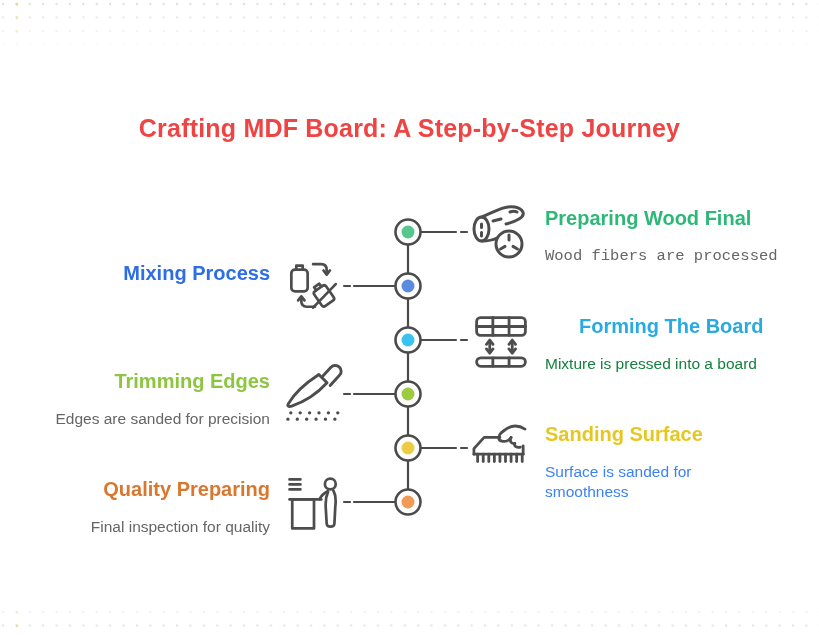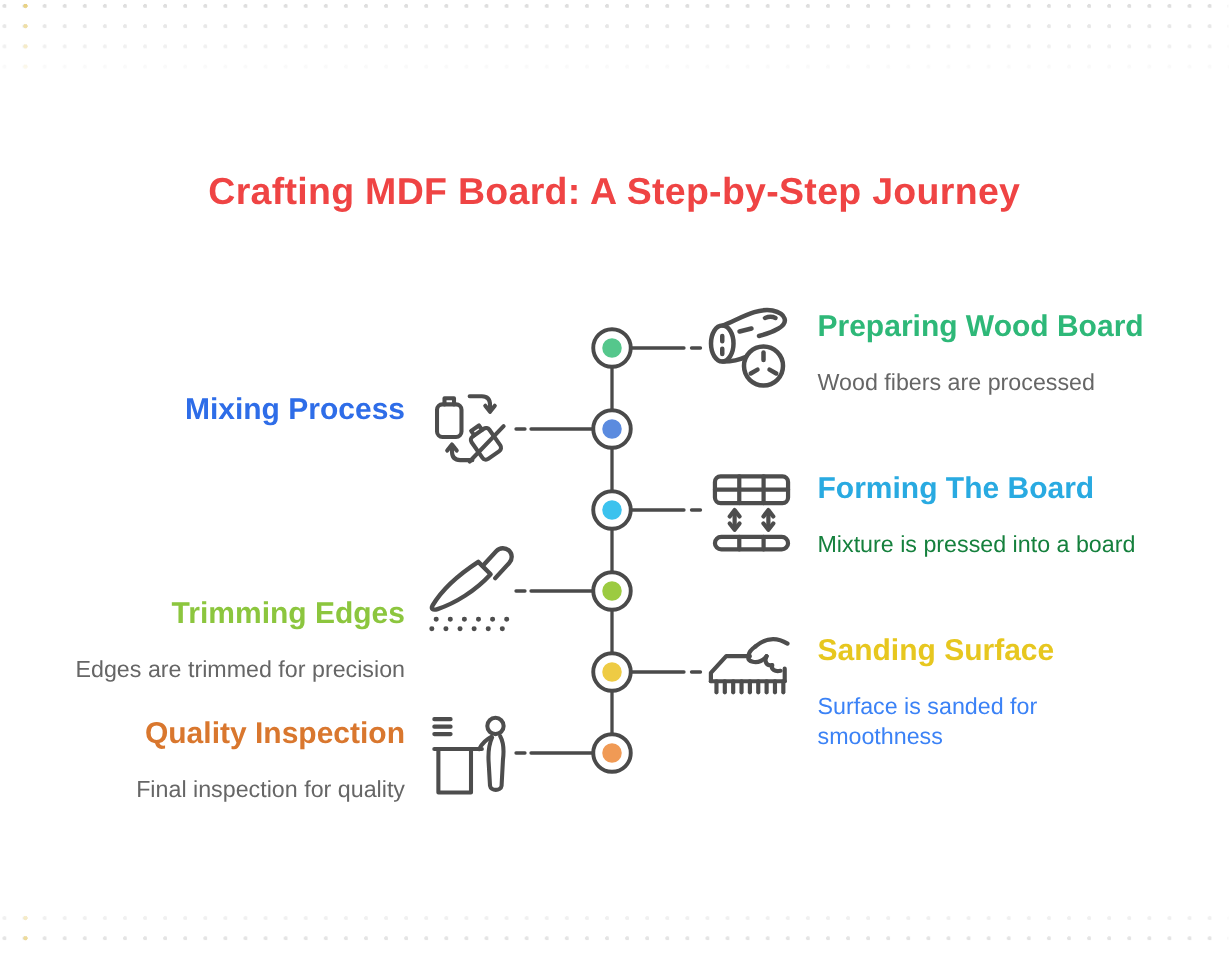--- a/index.html
+++ b/index.html
@@ -93,22 +93,22 @@
     <circle cx="408" cy="340" r="6.5" fill="#3cc2ee"></circle>
     <circle class="node-outer" cx="408" cy="394" r="12.5"></circle>
     <circle cx="408" cy="394" r="6.5" fill="#9ccb41"></circle>
     <circle class="node-outer" cx="408" cy="448" r="12.5"></circle>
     <circle cx="408" cy="448" r="6.5" fill="#eecb44"></circle>
     <circle class="node-outer" cx="408" cy="502" r="12.5"></circle>
     <circle cx="408" cy="502" r="6.5" fill="#f09a55"></circle>
   </svg>
 
   <div class="step right" style="top:206px">
-    <div class="step-title" style="color: rgb(46, 184, 120);">Preparing Wood Board</div>
-    <div class="step-desc" style="color: rgb(102, 102, 102);">Wood fibers are processed</div>
+    <div class="step-title" style="color: rgb(46, 184, 120);">Preparing Wood Final</div>
+    <div class="step-desc" style="color: rgb(102, 102, 102); font-family: Liberation Mono, monospace;">Wood fibers are processed</div>
   </div>
   <svg class="icon" style="left:469px;top:199px" width="64" height="66" viewBox="0 0 64 66">
     <ellipse cx="12.5" cy="30" rx="7.5" ry="12"></ellipse>
     <path d="M12.5 25 v3.5 M12.5 33.5 v3.5"></path>
     <path d="M13 18 C 25 13, 36 6, 46 8 C 55 10, 57 16, 50 20 C 45 23, 41 24, 37 25"></path>
     <path d="M13 42 C 19 42, 24 41, 28 39"></path>
     <path d="M24 22 l 8 -2"></path>
     <path d="M41 13 c 2.5 -1 5 -1 7 0"></path>
     <circle cx="40" cy="45" r="13"></circle>
     <path d="M40 36 v5"></path>
@@ -127,42 +127,42 @@
     <g transform="rotate(-35 43 44)">
       <rect x="35" y="34" width="16" height="20" rx="3"></rect>
       <path d="M39.5 34 v-4 h7 v4"></path>
     </g>
     <line x1="31" y1="57" x2="56" y2="31"></line>
     <path d="M33 56 H24 C20 56 18 53.5 18 49.5 V45.5"></path>
     <path d="M14.5 49 L18 44.5 L21.5 49"></path>
   </svg>
 
   <div class="step right" style="top:314px">
-    <div class="step-title" style="color: rgb(41, 170, 225);">Forming The Board</div>
+    <div class="step-title" style="color: rgb(41, 170, 225); margin-left: 34px;">Forming The Board</div>
     <div class="step-desc" style="color: #15803d;">Mixture is pressed into a board</div>
   </div>
   <svg class="icon" style="left:471px;top:310px" width="60" height="62" viewBox="0 0 64 64">
     <rect x="6" y="7" width="52" height="19" rx="4"></rect>
     <line x1="23.3" y1="7" x2="23.3" y2="26"></line>
     <line x1="40.6" y1="7" x2="40.6" y2="26"></line>
     <line x1="6" y1="16.5" x2="58" y2="16.5"></line>
     <line x1="20" y1="32.5" x2="20" y2="43.5"></line>
     <path d="M16.5 35.5 L20 31 L23.5 35.5"></path>
     <path d="M16.5 40.5 L20 45 L23.5 40.5"></path>
     <line x1="44" y1="32.5" x2="44" y2="43.5"></line>
     <path d="M40.5 35.5 L44 31 L47.5 35.5"></path>
     <path d="M40.5 40.5 L44 45 L47.5 40.5"></path>
     <rect x="6" y="50" width="52" height="9" rx="4.5"></rect>
     <line x1="23.3" y1="50" x2="23.3" y2="59"></line>
     <line x1="40.6" y1="50" x2="40.6" y2="59"></line>
   </svg>
 
   <div class="step left" style="top:369px">
-    <div class="step-title" style="color: rgb(140, 198, 62); margin-top: 28px;">Trimming Edges</div>
-    <div class="step-desc" style="color: rgb(102, 102, 102);">Edges are trimmed for precision</div>
+    <div class="step-title" style="color: rgb(140, 198, 62);">Trimming Edges</div>
+    <div class="step-desc" style="color: rgb(102, 102, 102);">Edges are sanded for precision</div>
   </div>
   <svg class="icon" style="left:283px;top:361px" width="62" height="62" viewBox="0 0 64 64">
     <path d="M37 14 L45.5 22.5 C 35 34, 21 42.5, 9 46.5 C 5.5 47.6, 4.3 46.3, 5.6 44 C 12 33, 24 22.5, 37 14 Z"></path>
     <path d="M40 16.8 L49.5 6.5 C 51.8 4.1 55.8 4 58.2 6.3 C 60.6 8.6 60.6 12.4 58.3 14.8 L48.7 25.2"></path>
     <path class="dotline" d="M8 53.5 H57"></path>
     <path class="dotline" d="M5 60 H54"></path>
   </svg>
 
   <div class="step right narrow" style="top:422px">
     <div class="step-title" style="color: rgb(231, 199, 31);">Sanding Surface</div>
@@ -181,21 +181,21 @@
     <line x1="45" y1="40" x2="45" y2="48"></line>
     <line x1="51" y1="40" x2="51" y2="48"></line>
     <line x1="57" y1="40" x2="57" y2="48"></line>
     <path d="M60 13 C 52 8, 44 9, 37 15"></path>
     <path d="M37 15 C 31 19, 30 25, 35 26 C 39 27, 43 25, 45 22"></path>
     <path d="M45 22 C 43 26, 45 29, 49 28.5"></path>
     <path d="M49 28.5 C 48 31.5, 51 33.5, 55 32.5"></path>
   </svg>
 
   <div class="step left" style="top:477px">
-    <div class="step-title" style="color: rgb(217, 119, 46);">Quality Inspection</div>
+    <div class="step-title" style="color: rgb(217, 119, 46);">Quality Preparing</div>
     <div class="step-desc" style="color: rgb(102, 102, 102);">Final inspection for quality</div>
   </div>
   <svg class="icon" style="left:285px;top:472px" width="58" height="62" viewBox="0 0 64 68">
     <path d="M5 8 H17 M5 13.5 H17 M5 19 H17"></path>
     <line x1="5" y1="30" x2="40" y2="30"></line>
     <rect x="8" y="30" width="24" height="32"></rect>
     <circle cx="50" cy="13" r="6"></circle>
     <path d="M47 21 C 43 23, 40 26, 38 30"></path>
     <path d="M47.5 21.5 C 45 27, 44.5 33, 45 40 L46 57 C 46.5 61 54 61 54.5 57 L55.5 38 C 56.5 30, 56 25, 53.5 20.5"></path>
   </svg>

